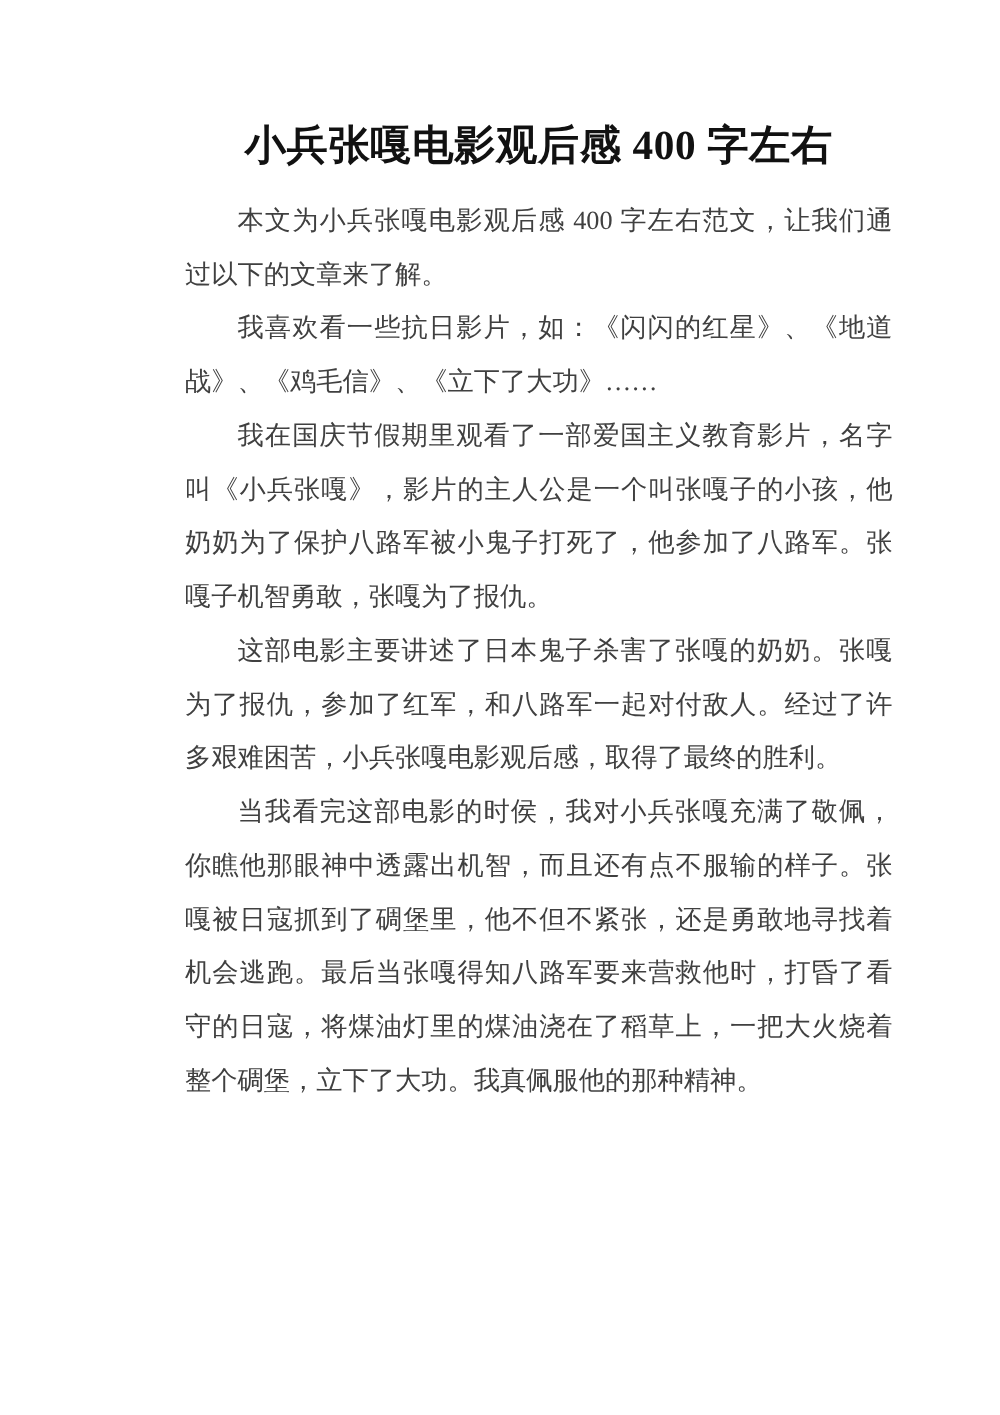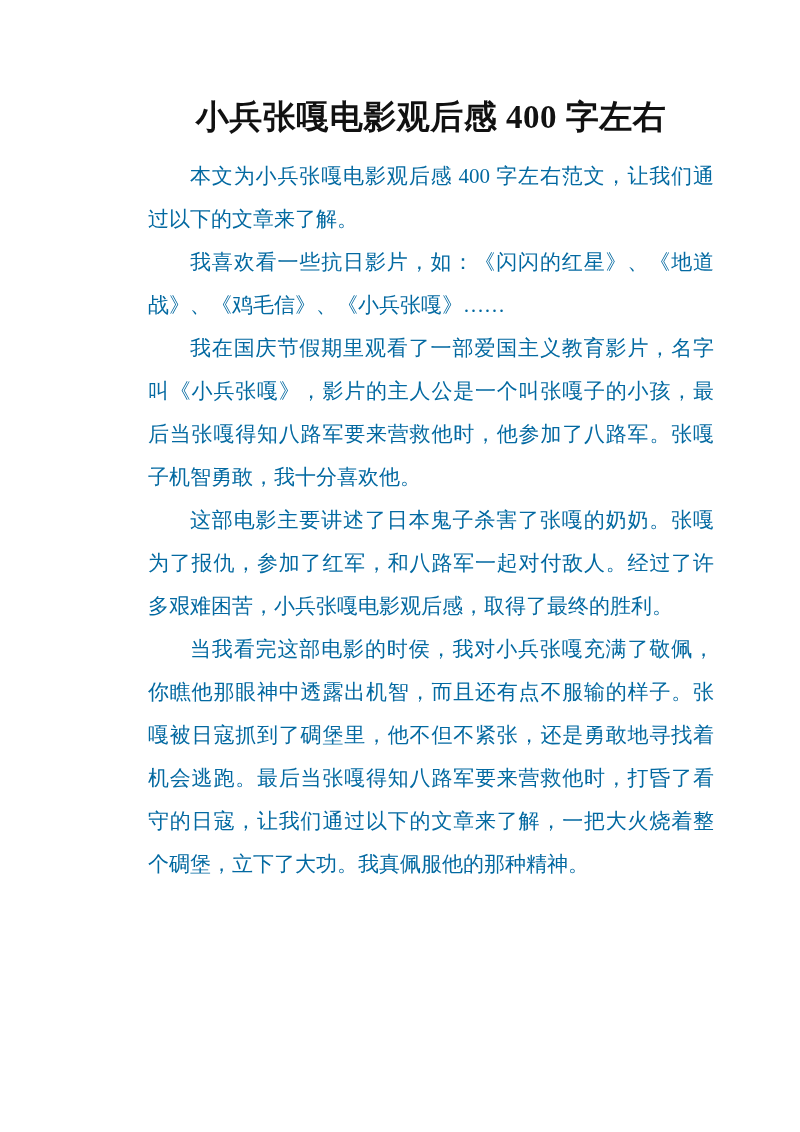--- a/index.html
+++ b/index.html
@@ -36,41 +36,41 @@
     color: #111111;
   }
   
   .content {
     width: 566px;
     margin: 18px auto 0 auto;
     font-size: 21px;
     line-height: 43px;
     text-align: justify;
     text-justify: inter-ideograph;
-    color: #0369a1;
+    color: #404040;
   }
   .content p {
     margin: 0;
     padding: 0;
     text-indent: 42px;
   }
   .content p.blank-line {
     min-height: 43px;
     text-indent: 0;
   }
 </style>
 </head>
 <body>
 
 <div class="page">
 
   <h1 class="title">小兵张嘎电影观后感 400 字左右</h1>
 
   <div class="content">
     <p>本文为小兵张嘎电影观后感 400 字左右范文，让我们通过以下的文章来了解。</p>
-    <p>我喜欢看一些抗日影片，如：《闪闪的红星》、《地道战》、《鸡毛信》、《小兵张嘎》……</p>
-    <p>我在国庆节假期里观看了一部爱国主义教育影片，名字叫《小兵张嘎》，影片的主人公是一个叫张嘎子的小孩，最后当张嘎得知八路军要来营救他时，他参加了八路军。张嘎子机智勇敢，我十分喜欢他。</p>
+    <p>我喜欢看一些抗日影片，如：《闪闪的红星》、《地道战》、《鸡毛信》、《立下了大功》……</p>
+    <p>我在国庆节假期里观看了一部爱国主义教育影片，名字叫《小兵张嘎》，影片的主人公是一个叫张嘎子的小孩，他奶奶为了保护八路军被小鬼子打死了，他参加了八路军。张嘎子机智勇敢，张嘎为了报仇。</p>
     <p>这部电影主要讲述了日本鬼子杀害了张嘎的奶奶。张嘎为了报仇，参加了红军，和八路军一起对付敌人。经过了许多艰难困苦，小兵张嘎电影观后感，取得了最终的胜利。</p>
-    <p>当我看完这部电影的时侯，我对小兵张嘎充满了敬佩，你瞧他那眼神中透露出机智，而且还有点不服输的样子。张嘎被日寇抓到了碉堡里，他不但不紧张，还是勇敢地寻找着机会逃跑。最后当张嘎得知八路军要来营救他时，打昏了看守的日寇，让我们通过以下的文章来了解，一把大火烧着整个碉堡，立下了大功。我真佩服他的那种精神。</p>
+    <p>当我看完这部电影的时侯，我对小兵张嘎充满了敬佩，你瞧他那眼神中透露出机智，而且还有点不服输的样子。张嘎被日寇抓到了碉堡里，他不但不紧张，还是勇敢地寻找着机会逃跑。最后当张嘎得知八路军要来营救他时，打昏了看守的日寇，将煤油灯里的煤油浇在了稻草上，一把大火烧着整个碉堡，立下了大功。我真佩服他的那种精神。</p>
     <p class="blank-line"></p>
   </div>
 
 </div>
 
 </body></html>

